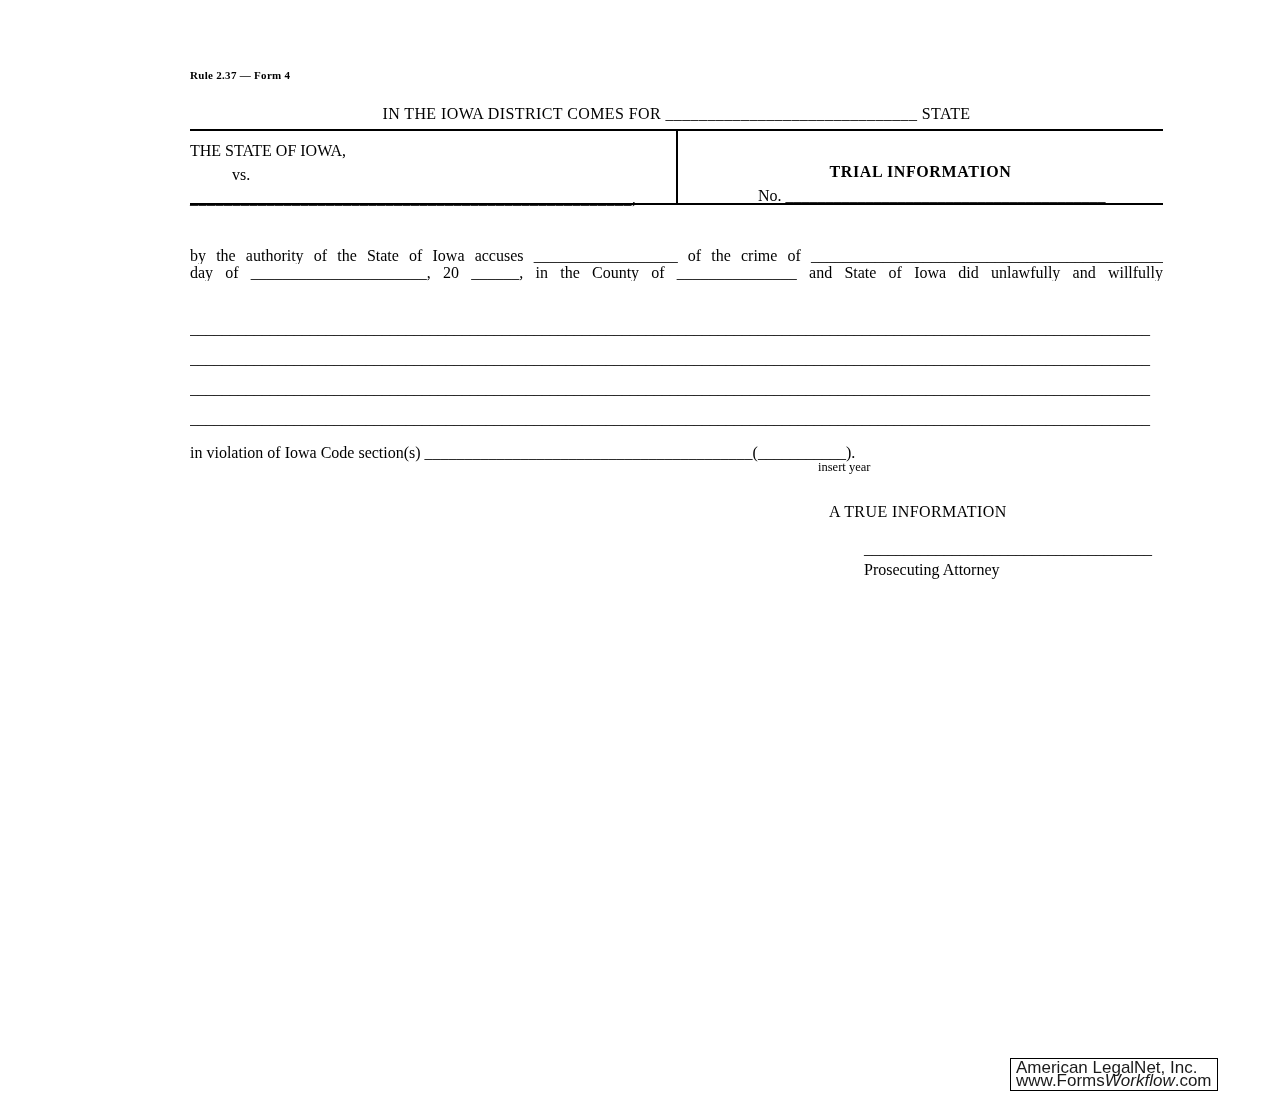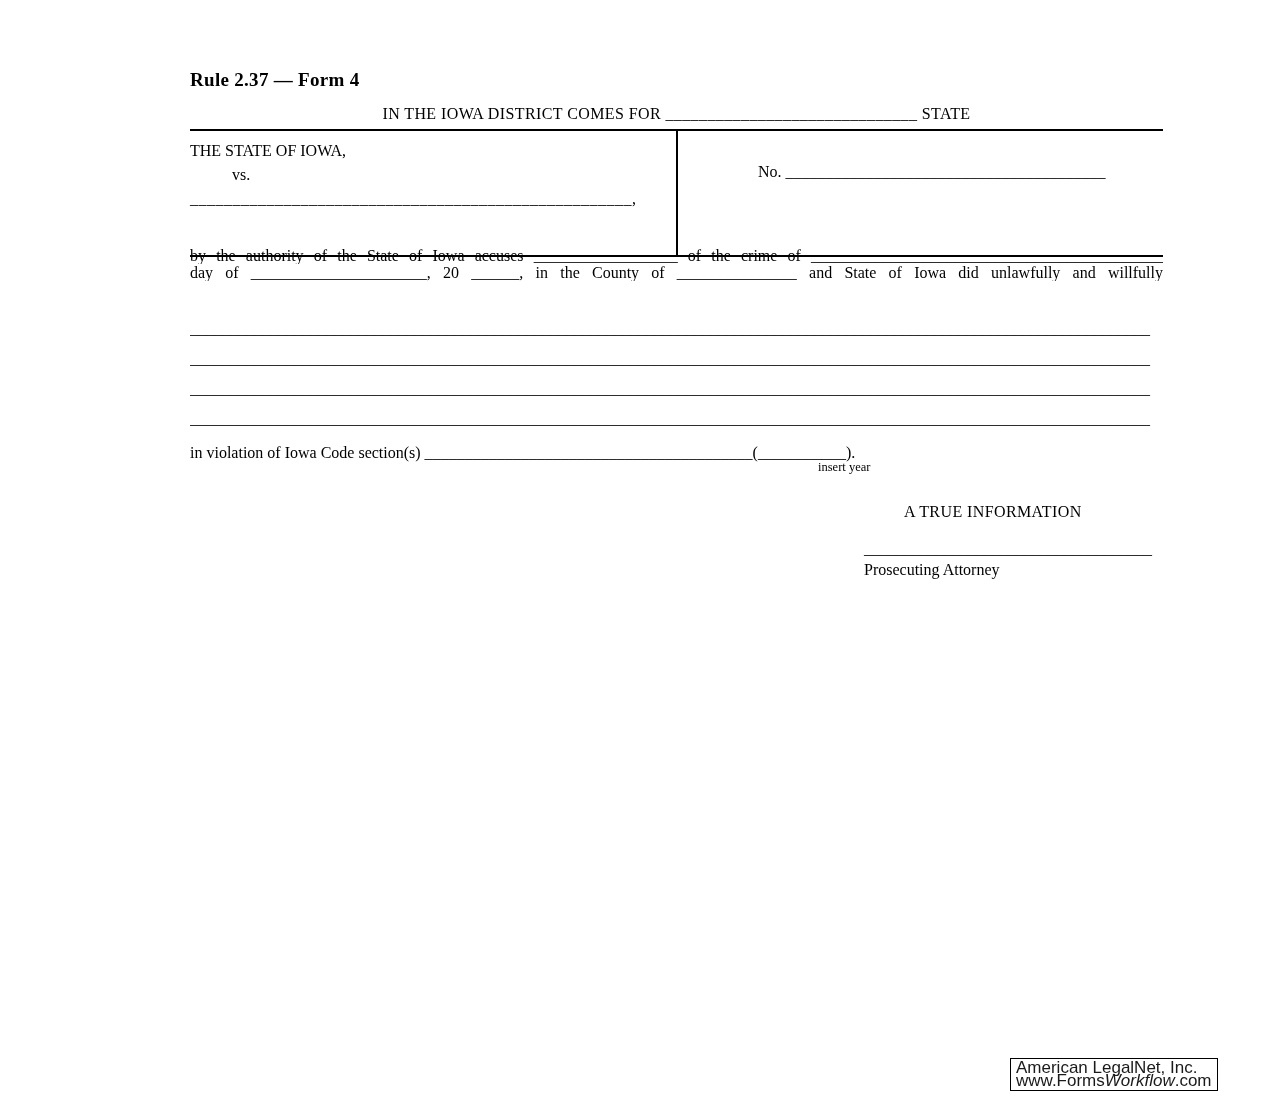--- a/index.html
+++ b/index.html
@@ -12,31 +12,31 @@
     color: #000000;
     font-family: "Liberation Serif", "DejaVu Serif", serif;
     font-size: 16px;
     overflow: hidden;
   }
   .abs { position: absolute; }
 
   .rule-label {
     left: 190px; top: 69px;
     font-weight: bold;
-    font-size: 19px;
+    font-size: 11px;
     letter-spacing: 0.3px;
   }
   .court-line {
     left: 190px; top: 105px; width: 973px;
     text-align: center;
     letter-spacing: 0.4px;
     white-space: nowrap;
   }
   .caption-box {
-    left: 190px; top: 129px; width: 973px; height: 128px;
+    left: 190px; top: 129px; width: 973px; height: 76px;
     border-top: 2px solid #000;
     border-bottom: 2px solid #000;
     display: flex;
   }
   .caption-left {
     width: 488px;
     border-right: 2px solid #000;
     padding: 8px 12px 0 0;
     line-height: 24px;
   }
@@ -72,21 +72,21 @@
   .blank-lines .bline {
     height: 30px;
     line-height: 30px;
     white-space: nowrap;
     overflow: hidden;
   }
 
   .violation-line { left: 190px; top: 444px; white-space: nowrap; }
   .insert-year-note { left: 818px; top: 460px; font-size: 12.5px; }
 
-  .attestation { left: 904px; top: 503px; letter-spacing: 0.4px; }
+  .attestation { left: 829px; top: 503px; letter-spacing: 0.4px; }
   .sig-line { left: 864px; top: 540px; white-space: nowrap; }
   .sig-label { left: 864px; top: 561px; }
 
   .footer-box {
     left: 1010px; top: 1058px;
     border: 1.5px solid #000;
     padding: 2px 5px 3px 5px;
     font-family: "Liberation Sans", "DejaVu Sans", sans-serif;
     font-size: 17px;
     line-height: 13px;
@@ -104,20 +104,21 @@
 
   <div class="abs court-line"><span>IN THE IOWA DISTRICT COMES FOR</span> <span>______________________________</span> <span>STATE</span></div>
 
   <div class="abs caption-box">
     <div class="caption-left">
       <div>THE STATE OF IOWA,</div>
       <div class="versus">vs.</div>
       <div class="defendant-blank">____________________________________________________,</div>
     </div>
     <div class="caption-right">
+      <div class="doc-title">TRIAL INFORMATION</div>
       <div class="case-no-row"><span>No.</span> <span>________________________________________</span></div>
     </div>
   </div>
 
   <div class="abs body-text">
     <div class="jline">by the authority of the State of Iowa accuses __________________ of the crime of ____________________________________________</div>
     <div class="jline">day of ______________________, 20 ______, in the County of _______________ and State of Iowa did unlawfully and willfully</div>
   </div>
 
   <div class="abs blank-lines">

